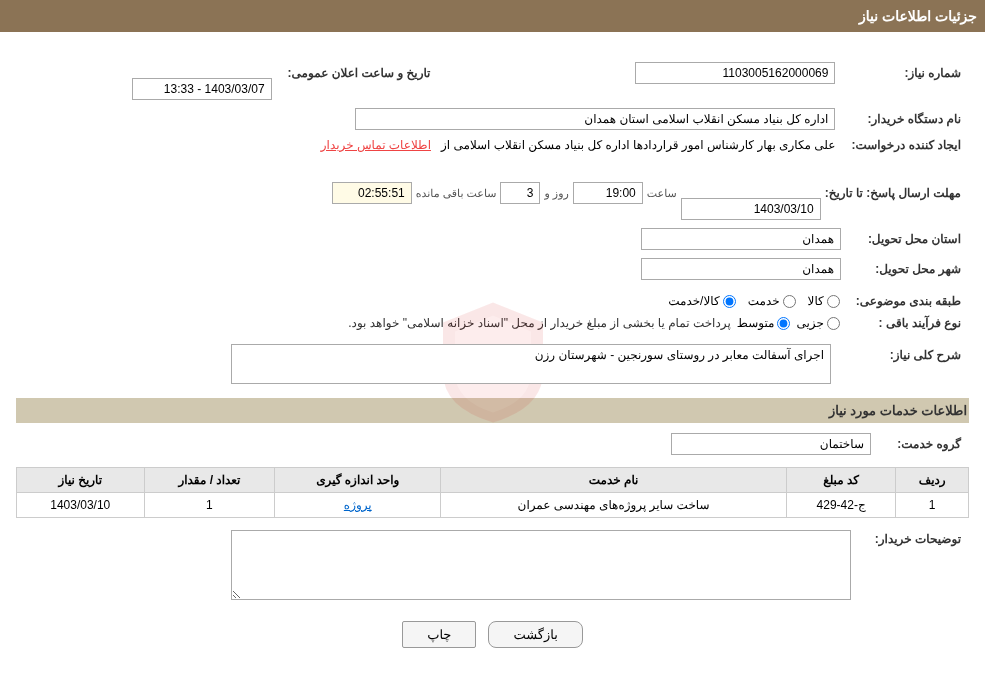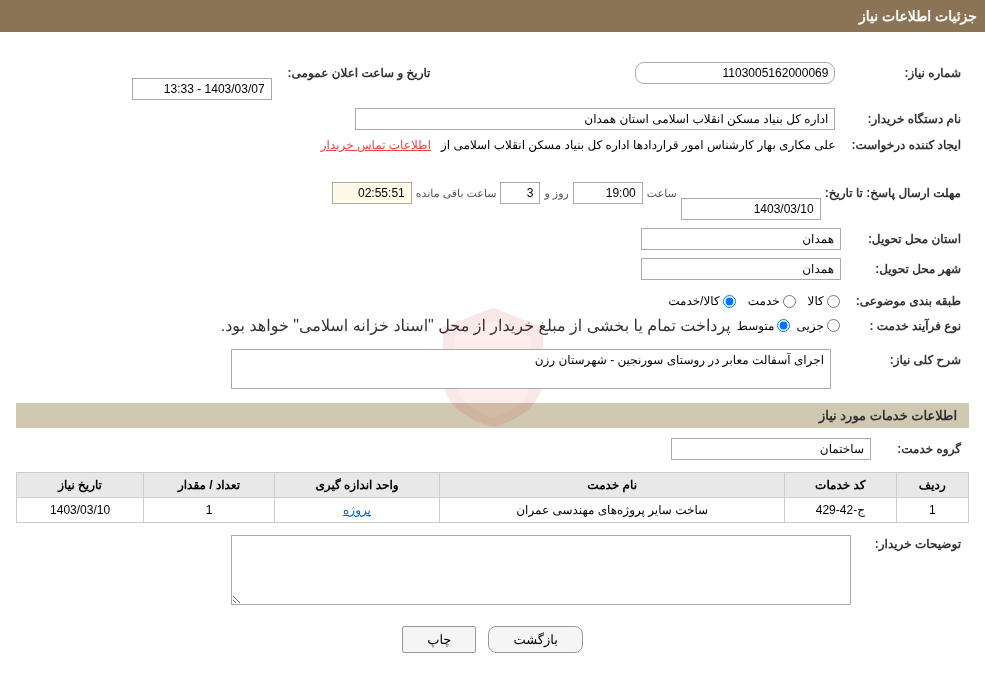--- a/index.html
+++ b/index.html
@@ -27,21 +27,21 @@
     }
     .content-area {
       padding: 10px 16px;
       background: #fff;
     }
     .section-title {
       background: #d0c8b0;
       color: #333;
       font-weight: bold;
       font-size: 13px;
-      padding: 5px 12px;
+      padding: 5px 2px;
       margin: 10px 0 6px 0;
       text-align: right;
     }
     .info-table {
       width: 100%;
       border-collapse: collapse;
       margin-bottom: 6px;
     }
     .info-table td {
       padding: 4px 8px;
@@ -103,21 +103,21 @@
     .radio-item label { cursor: pointer; }
     .purchase-type-row {
       display: flex;
       align-items: center;
       gap: 6px;
       direction: rtl;
       flex-wrap: wrap;
     }
     .purchase-text {
       color: #333;
-      font-size: 16px;
+      font-size: 12px;
     }
     .textarea-box {
       border: 1px solid #aaa;
       width: 100%;
       min-height: 60px;
       direction: rtl;
       text-align: right;
       padding: 4px 6px;
       font-family: Tahoma, Arial, sans-serif;
       font-size: 12px;
@@ -177,21 +177,21 @@
     <span>جزئیات اطلاعات نیاز</span>
   </div>
 
   <div class="content-area">
 
     <table class="info-table">
       <tbody>
           <tr>
         <td class="label-cell">شماره نیاز:</td>
         <td class="value-cell">
-          <span class="input-box input-medium" style="display:inline-block;border-radius:9px;">1103005162000069</span>
+          <span class="input-box input-medium" style="display:inline-block;">1103005162000069</span>
         </td>
         <td style="width:40px;"></td>
         <td class="label-cell">تاریخ و ساعت اعلان عمومی:</td>
         <td class="value-cell">
           <span class="input-box input-date" style="display:inline-block;">1403/03/07 - 13:33</span>
         </td>
       </tr>
       <tr>
         <td class="label-cell">نام دستگاه خریدار:</td>
         <td class="value-cell" colspan="4">
@@ -252,21 +252,21 @@
               <label>خدمت</label>
             </div>
             <div class="radio-item">
               <input type="radio" name="category" value="kala_khadamat" checked="" style="">
               <label>کالا/خدمت</label>
             </div>
           </div>
         </td>
       </tr>
       <tr>
-        <td class="label-cell">نوع فرآیند خدمت :</td>
+        <td class="label-cell">نوع فرآیند باقی :</td>
         <td class="value-cell">
           <div class="purchase-type-row">
             <div class="radio-item">
               <input type="radio" name="purchase" value="jozi" style="">
               <label>جزیی</label>
             </div>
             <div class="radio-item">
               <input type="radio" name="purchase" value="mottavaset" checked="" style="">
               <label>متوسط</label>
             </div>
@@ -308,21 +308,21 @@
           <span class="input-box input-medium" style="display:inline-block;">ساختمان</span>
         </td>
       </tr>
     </tbody>
       </table>
 
     <table class="services-table">
       <thead>
         <tr>
           <th>ردیف</th>
-          <th>کد خدمات</th>
+          <th>کد مبلغ</th>
           <th>نام خدمت</th>
           <th>واحد اندازه گیری</th>
           <th>تعداد / مقدار</th>
           <th>تاریخ نیاز</th>
         </tr>
       </thead>
       <tbody id="services-tbody">
 
       <tr>
       <td>1</td>

